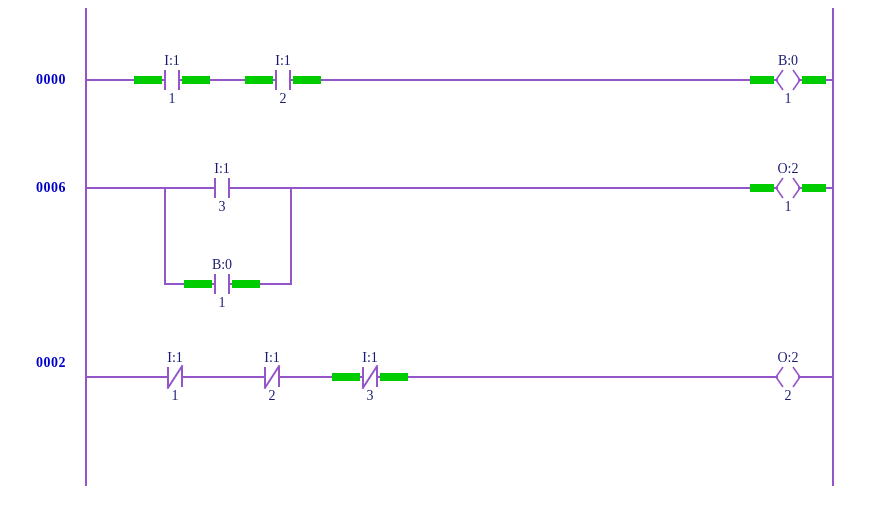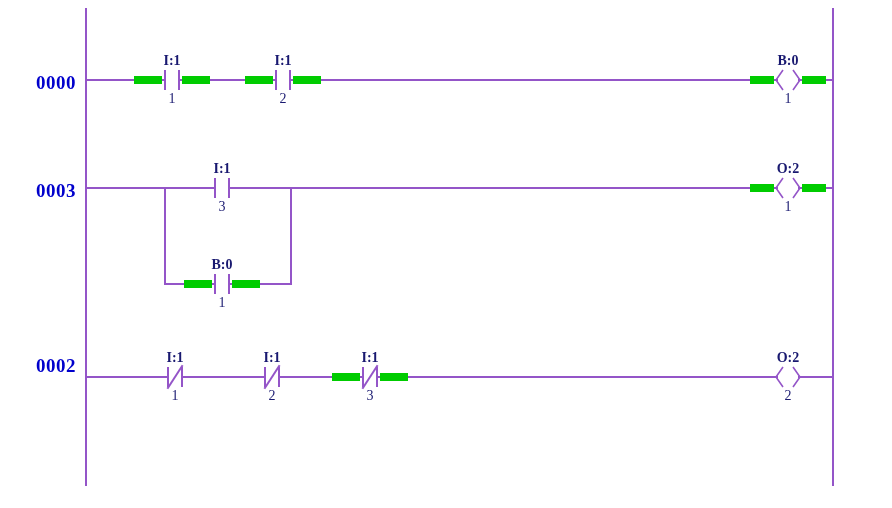--- a/index.html
+++ b/index.html
@@ -5,25 +5,25 @@
   * { margin:0; padding:0; box-sizing:border-box; }
   html,body { background:#ffffff; }
   .canvas {
     position:relative; width:892px; height:508px; background:var(--background,#fff);
     font-family:"Liberation Serif", serif; overflow:hidden;
   }
   .rail   { position:absolute; width:2px; background:var(--wire); }
   .wire-h { position:absolute; height:2px; background:var(--wire); }
   .wire-v { position:absolute; width:2px;  background:var(--wire); }
   .rung-number {
-    position:absolute; left:36px; font-size:19px; font-weight:bold;
+    position:absolute; left:36px; font-size:14px; font-weight:bold;
     color:var(--rung-number); letter-spacing:0.5px;
   }
   .contact, .coil { position:absolute; width:76px; }
-  .addr { height:16px; line-height:15px; text-align:center; font-size:14px; color:var(--label);font-weight:bold; }
+  .addr { height:16px; line-height:15px; text-align:center; font-size:14px; color:var(--label); }
   .pin  { height:15px; line-height:15px; text-align:center; font-size:14px; color:var(--label); }
   .sym  { position:relative; height:22px; }
   .gapcover { position:absolute; left:32px; top:0; width:12px; height:22px; background:var(--background,#fff); }
   .bar  { position:absolute; top:1px; width:2px; height:20px; background:var(--wire); }
   .bar.b1 { left:30px; }
   .bar.b2 { left:44px; }
   .lead { position:absolute; top:7px; height:8px; width:28px; background:var(--highlight); }
   .lead.l { left:0; }
   .lead.r { right:0; }
   .slash { position:absolute; left:37px; top:-3px; width:2px; height:28px; background:var(--wire); transform:rotate(33deg); }
@@ -73,21 +73,21 @@
       <div class="lead l"></div>
       <div class="lead r"></div>
       <svg width="26" height="22" viewBox="0 0 26 22">
         <path d="M8,1 L1,11 L8,21" fill="none" stroke="currentColor" stroke-width="1.6"></path>
         <path d="M18,1 L25,11 L18,21" fill="none" stroke="currentColor" stroke-width="1.6"></path>
       </svg>
     </div>
     <div class="pin">1</div>
   </div>
 
-  <div class="rung-number" style="top:180px">0003</div>
+  <div class="rung-number" style="top:180px">0006</div>
   <div class="wire-h" style="left:86px;top:187px;width:746px"></div>
 
   <div class="contact" style="left:184px;top:161px">
     <div class="addr">I:1</div>
     <div class="sym">
       <div class="gapcover"></div>
       <div class="bar b1"></div>
       <div class="bar b2"></div>
     </div>
     <div class="pin">3</div>

